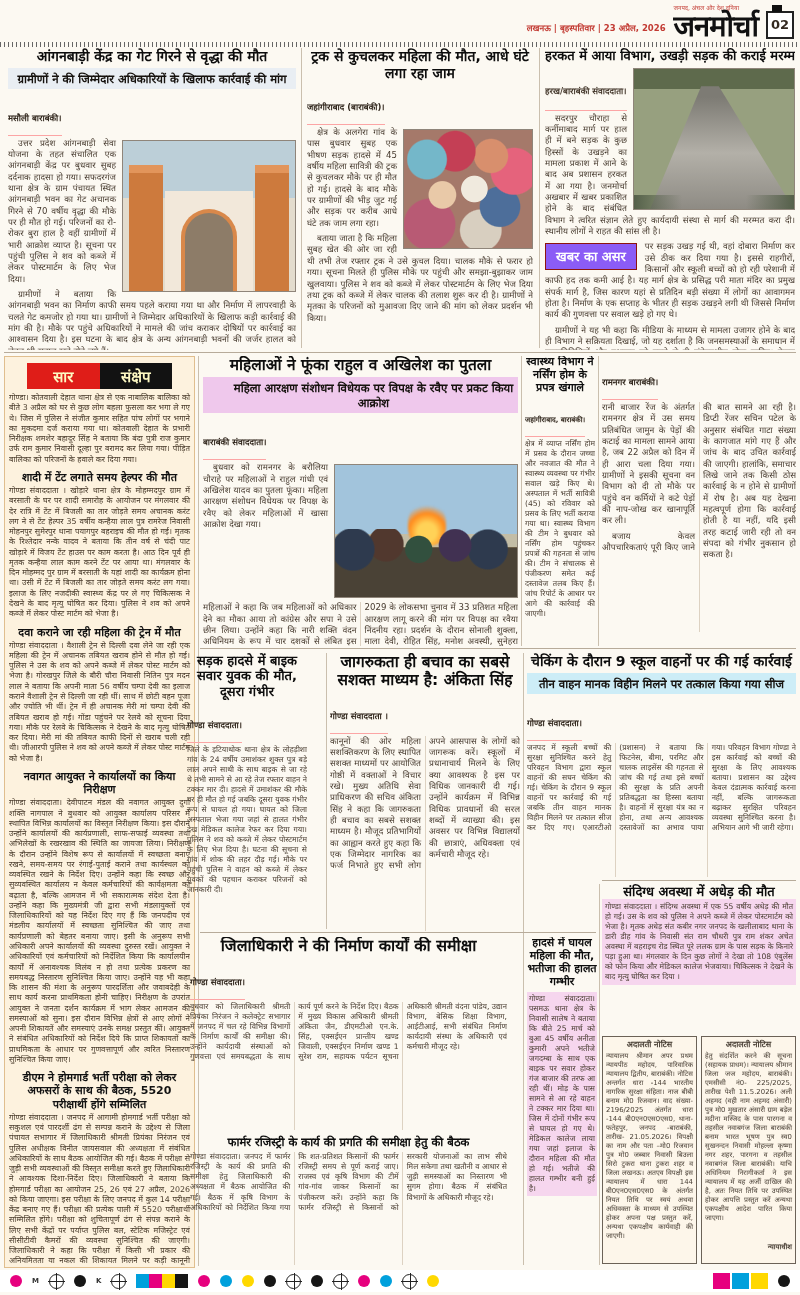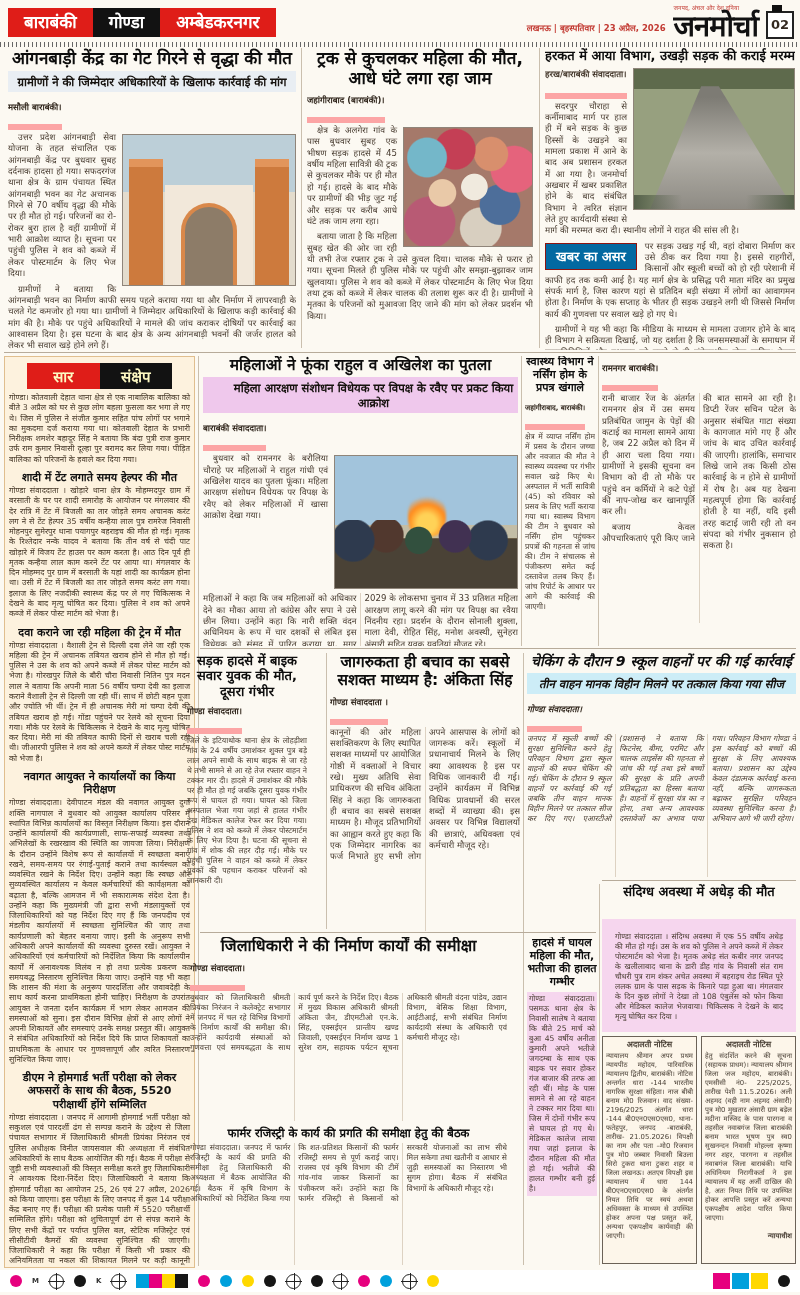--- a/index.html
+++ b/index.html
@@ -20,30 +20,30 @@
                font-size:13px;text-align:center;line-height:24px;position:relative;margin-bottom:2px;}
   .page-no-box::before{content:"";position:absolute;left:4px;top:-8px;width:10px;height:7px;background:#111;}
   .rule-dotted{position:absolute;left:0;top:42px;width:800px;height:5px;
                background:repeating-linear-gradient(90deg,#666 0 1.5px,transparent 1.5px 4px);}
   
   .hr{position:absolute;height:1px;background:#b7ab9a;}
   .vr{position:absolute;width:1px;background:#cabfae;}
   
   .art{position:absolute;overflow:hidden;}
   .hl{font-weight:bold;color:#0d0d0d;margin:0;line-height:1.18;text-align:center;}
-  .hl-xl{font-size:17px;}
+  .hl-xl{font-size:14px;}
   .hl-l{font-size:15.5px;}
   .hl-m{font-size:13px;}
   .hl-s{font-size:11px;}
   .subhead{font-weight:bold;font-size:11.5px;text-align:center;padding:3px 2px;margin:3px 0;color:#16120e;}
   .sub-gray{background:#e9eef3;}
   .sub-pink{background:#efc8ec;padding-left:28px;}
   .sub-cyan{background:#cdedf7;}
-  .byline{font-size:8.5px;font-weight:bold;margin:3px 0 2px;display:inline-block;
-          border-bottom:6px solid #fca5a5;padding-bottom:12px;}
+  .byline{font-size:8.5px;font-weight:bold;margin:20px 0 2px;display:inline-block;
+          border-bottom:1px solid #fca5a5;padding-bottom:12px;}
   .body{font-size:8.6px;line-height:1.32;text-align:justify;color:#463a2e;}
   .body p{margin:0 0 4px;text-indent:10px;}
   .cols-2{column-count:2;column-gap:8px;column-rule:1px solid #ddd2c2;}
   .cols-3{column-count:3;column-gap:8px;column-rule:1px solid #ddd2c2;}
   .small .body, .body.small{font-size:7.6px;}
   .pink-bg{background:#f6d6ee;}
   
   .photo{position:relative;border:1px solid #8f857a;overflow:hidden;float:right;margin:2px 0 4px 6px;background:#cfc9bd;}
   
   .ph-gate{width:172px;height:150px;background:linear-gradient(180deg,#bccfd8 0 38%,#e3dccd 38% 100%);}
@@ -76,34 +76,34 @@
   .ef-crowd{position:absolute;left:0;bottom:0;width:100%;height:52%;background:
       radial-gradient(circle at 10% 30%,#2e3a4e 0 12%,transparent 13%),
       radial-gradient(circle at 28% 22%,#51382e 0 12%,transparent 13%),
       radial-gradient(circle at 46% 30%,#32503e 0 12%,transparent 13%),
       radial-gradient(circle at 66% 24%,#413152 0 12%,transparent 13%),
       radial-gradient(circle at 84% 30%,#2e3a4e 0 12%,transparent 13%),
       linear-gradient(180deg,transparent 0 28%,#4a4236 28% 100%);}
   .ef-flame{position:absolute;left:40%;top:26%;width:38px;height:46px;border-radius:50% 50% 40% 40%;
       background:radial-gradient(circle at 50% 70%,#ffd257 0 25%,#ff8a1c 50%,#d6401000 72%);filter:blur(1px);}
   
-  .asar-box{float:left;background:#0369a1;color:#fff;font-weight:bold;font-size:13px;
+  .asar-box{float:left;background:#8b5cf6;color:#fff;font-weight:bold;font-size:13px;
             padding:4px 10px;margin:2px 8px 3px 0;border:1px solid #8d1410;}
   
   .saar{position:absolute;left:4px;top:356px;width:191px;height:912px;background:#fdf2de;
         border:1px solid #e0be8e;overflow:hidden;padding:0 4px;box-sizing:border-box;}
   .saar-head{display:flex;justify-content:center;margin:6px 18px 4px;}
   .saar-head span{flex:1;text-align:center;color:#fef9c3;font-weight:bold;font-size:15px;padding:3px 0;}
   .saar-item h3{font-size:11px;font-weight:bold;text-align:center;margin:6px 0 2px;color:#111;line-height:1.2;}
   .saar-item p{font-size:7.9px;line-height:1.3;text-align:justify;margin:0;color:#4a3c2c;}
   
   .notice{border:1px solid #6b6257;background:#fdf6ea;font-size:6.9px;line-height:1.3;
           padding:3px;box-sizing:border-box;color:#4a4036;text-align:justify;overflow:hidden;}
   .notice h4{margin:0 0 2px;text-align:center;font-size:8px;}
-  .notice .nfoot{text-align:right;font-weight:bold;margin-top:9px;}
+  .notice .nfoot{text-align:right;font-weight:bold;margin-top:20px;}
   
   .print-strip{position:absolute;left:0;top:1270px;width:800px;height:22px;background:#fff;
                display:flex;align-items:center;gap:10px;padding:0 10px;box-sizing:border-box;}
   .pm-dot{width:12px;height:12px;border-radius:50%;display:inline-block;}
   .c-m{background:#e6007e;} .c-c{background:#00a0dc;} .c-y{background:#ffd800;} .c-k{background:#161616;}
   .pm-letter{font-size:7px;font-weight:bold;color:#333;}
   .pm-target{width:13px;height:13px;border-radius:50%;border:1.5px solid #222;display:inline-block;position:relative;}
   .pm-target::before{content:"";position:absolute;left:50%;top:-2px;bottom:-2px;width:1px;background:#222;}
   .pm-target::after{content:"";position:absolute;top:50%;left:-2px;right:-2px;height:1px;background:#222;}
   .pm-bars{display:inline-flex;}
@@ -111,25 +111,20 @@
   .pm-squares{display:inline-flex;gap:2px;margin-left:auto;}
   .pm-squares i{width:17px;height:16px;display:inline-block;}
   .nowrap{white-space:nowrap;}
 </style>
 </head>
 <body>
 
 <div id="page">
 
   <div class="masthead">
-    <div class="region-tags">
-      <span class="region-tag bg-red">बाराबंकी</span>
-      <span class="region-tag bg-black">गोण्डा</span>
-      <span class="region-tag bg-red">अम्बेडकरनगर</span>
-    </div>
     <div class="mast-right">
       <span class="dateline">लखनऊ | बृहस्पतिवार | 23 अप्रैल, 2026</span>
       <div class="paper-logo-wrap">
         <div class="paper-tagline">जनपद, अंचल और देश दुनिया</div>
         <div class="paper-name">जनमोर्चा</div>
       </div>
       <div class="page-no-box">02</div>
     </div>
   </div>
   <div class="rule-dotted"></div>
@@ -264,34 +259,34 @@
   <div class="art" style="left:330px;top:653px;width:190px;height:278px;">
     <h1 class="hl hl-l">जागरुकता ही बचाव का सबसे सशक्त माध्यम है: अंकिता सिंह</h1>
     <span class="byline">गोण्डा संवाददाता ।</span>
     <div class="body cols-2" style="height:205px;">
       <p style="text-indent:0;">कानूनों की ओर महिला सशक्तिकरण के लिए स्थापित सशक्त माध्यमों पर आयोजित गोष्ठी में वक्ताओं ने विचार रखे। मुख्य अतिथि सेवा प्राधिकरण की सचिव अंकिता सिंह ने कहा कि जागरुकता ही बचाव का सबसे सशक्त माध्यम है। मौजूद प्रतिभागियों का आह्वान करते हुए कहा कि एक जिम्मेदार नागरिक का फर्ज निभाते हुए सभी लोग अपने आसपास के लोगों को जागरूक करें। स्कूलों में प्रधानाचार्य मिलने के लिए क्या आवश्यक है इस पर विधिक जानकारी दी गई। उन्होंने कार्यक्रम में विभिन्न विधिक प्रावधानों की सरल शब्दों में व्याख्या की। इस अवसर पर विभिन्न विद्यालयों की छात्राएं, अधिवक्ता एवं कर्मचारी मौजूद रहे।</p>
     </div>
   </div>
 
   <div class="vr" style="left:523px;top:653px;height:612px;"></div>
 
-  <div class="art" style="left:527px;top:653px;width:269px;height:224px;font-style:italic;">
+  <div class="art" style="left:527px;top:653px;width:269px;height:224px;">
     <h1 class="hl" style="font-size:14px;">चेकिंग के दौरान 9 स्कूल वाहनों पर की गई कार्रवाई</h1>
     <div class="subhead sub-cyan">तीन वाहन मानक विहीन मिलने पर तत्काल किया गया सीज</div>
     <span class="byline">गोण्डा संवाददाता।</span>
     <div class="body cols-3 small" style="height:150px;">
       <p style="text-indent:0;">जनपद में स्कूली बच्चों की सुरक्षा सुनिश्चित करने हेतु परिवहन विभाग द्वारा स्कूल वाहनों की सघन चेकिंग की गई। चेकिंग के दौरान 9 स्कूल वाहनों पर कार्रवाई की गई जबकि तीन वाहन मानक विहीन मिलने पर तत्काल सीज कर दिए गए। एआरटीओ (प्रशासन) ने बताया कि फिटनेस, बीमा, परमिट और चालक लाइसेंस की गहनता से जांच की गई तथा इसे बच्चों की सुरक्षा के प्रति अपनी प्रतिबद्धता का हिस्सा बताया है। वाहनों में सुरक्षा यंत्र का न होना, तथा अन्य आवश्यक दस्तावेजों का अभाव पाया गया। परिवहन विभाग गोण्डा ने इस कार्रवाई को बच्चों की सुरक्षा के लिए आवश्यक बताया। प्रशासन का उद्देश्य केवल दंडात्मक कार्रवाई करना नहीं, बल्कि जागरूकता बढ़ाकर सुरक्षित परिवहन व्यवस्था सुनिश्चित करना है। अभियान आगे भी जारी रहेगा।</p>
     </div>
   </div>
 
   <div class="hr" style="left:602px;top:880px;width:194px;"></div>
 
   <div class="art" style="left:602px;top:884px;width:194px;height:148px;">
     <h2 class="hl hl-m">संदिग्ध अवस्था में अधेड़ की मौत</h2>
-    <div class="body small pink-bg" style="padding:13px;margin-top:20px;">
+    <div class="body small pink-bg" style="padding:3px;margin-top:0;">
       <p style="text-indent:0;margin:0;">गोण्डा संवाददाता । संदिग्ध अवस्था में एक 55 वर्षीय अधेड़ की मौत हो गई। उस के शव को पुलिस ने अपने कब्जे में लेकर पोस्टमार्टम को भेजा है। मृतक अधेड़ संत कबीर नगर जनपद के खलीलाबाद थाना के डारी डीह गांव के निवासी संत राम चौधरी पुत्र राम शंकर अचेत अवस्था में बहराइच रोड स्थित पूरे ललक ग्राम के पास सड़क के किनारे पड़ा हुआ था। मंगलवार के दिन कुछ लोगों ने देखा तो 108 एंबुलेंस को फोन किया और मेडिकल कालेज भेजवाया। चिकित्सक ने देखने के बाद मृत्यु घोषित कर दिया ।</p>
     </div>
   </div>
 
   <div class="hr" style="left:200px;top:932px;width:396px;"></div>
 
   <div class="art" style="left:190px;top:937px;width:317px;height:328px;">
     <h1 class="hl" style="font-size:16px;">जिलाधिकारी ने की निर्माण कार्यों की समीक्षा</h1>
     <span class="byline">गोण्डा संवाददाता।</span>
     <div class="body cols-3 small" style="height:128px;">

